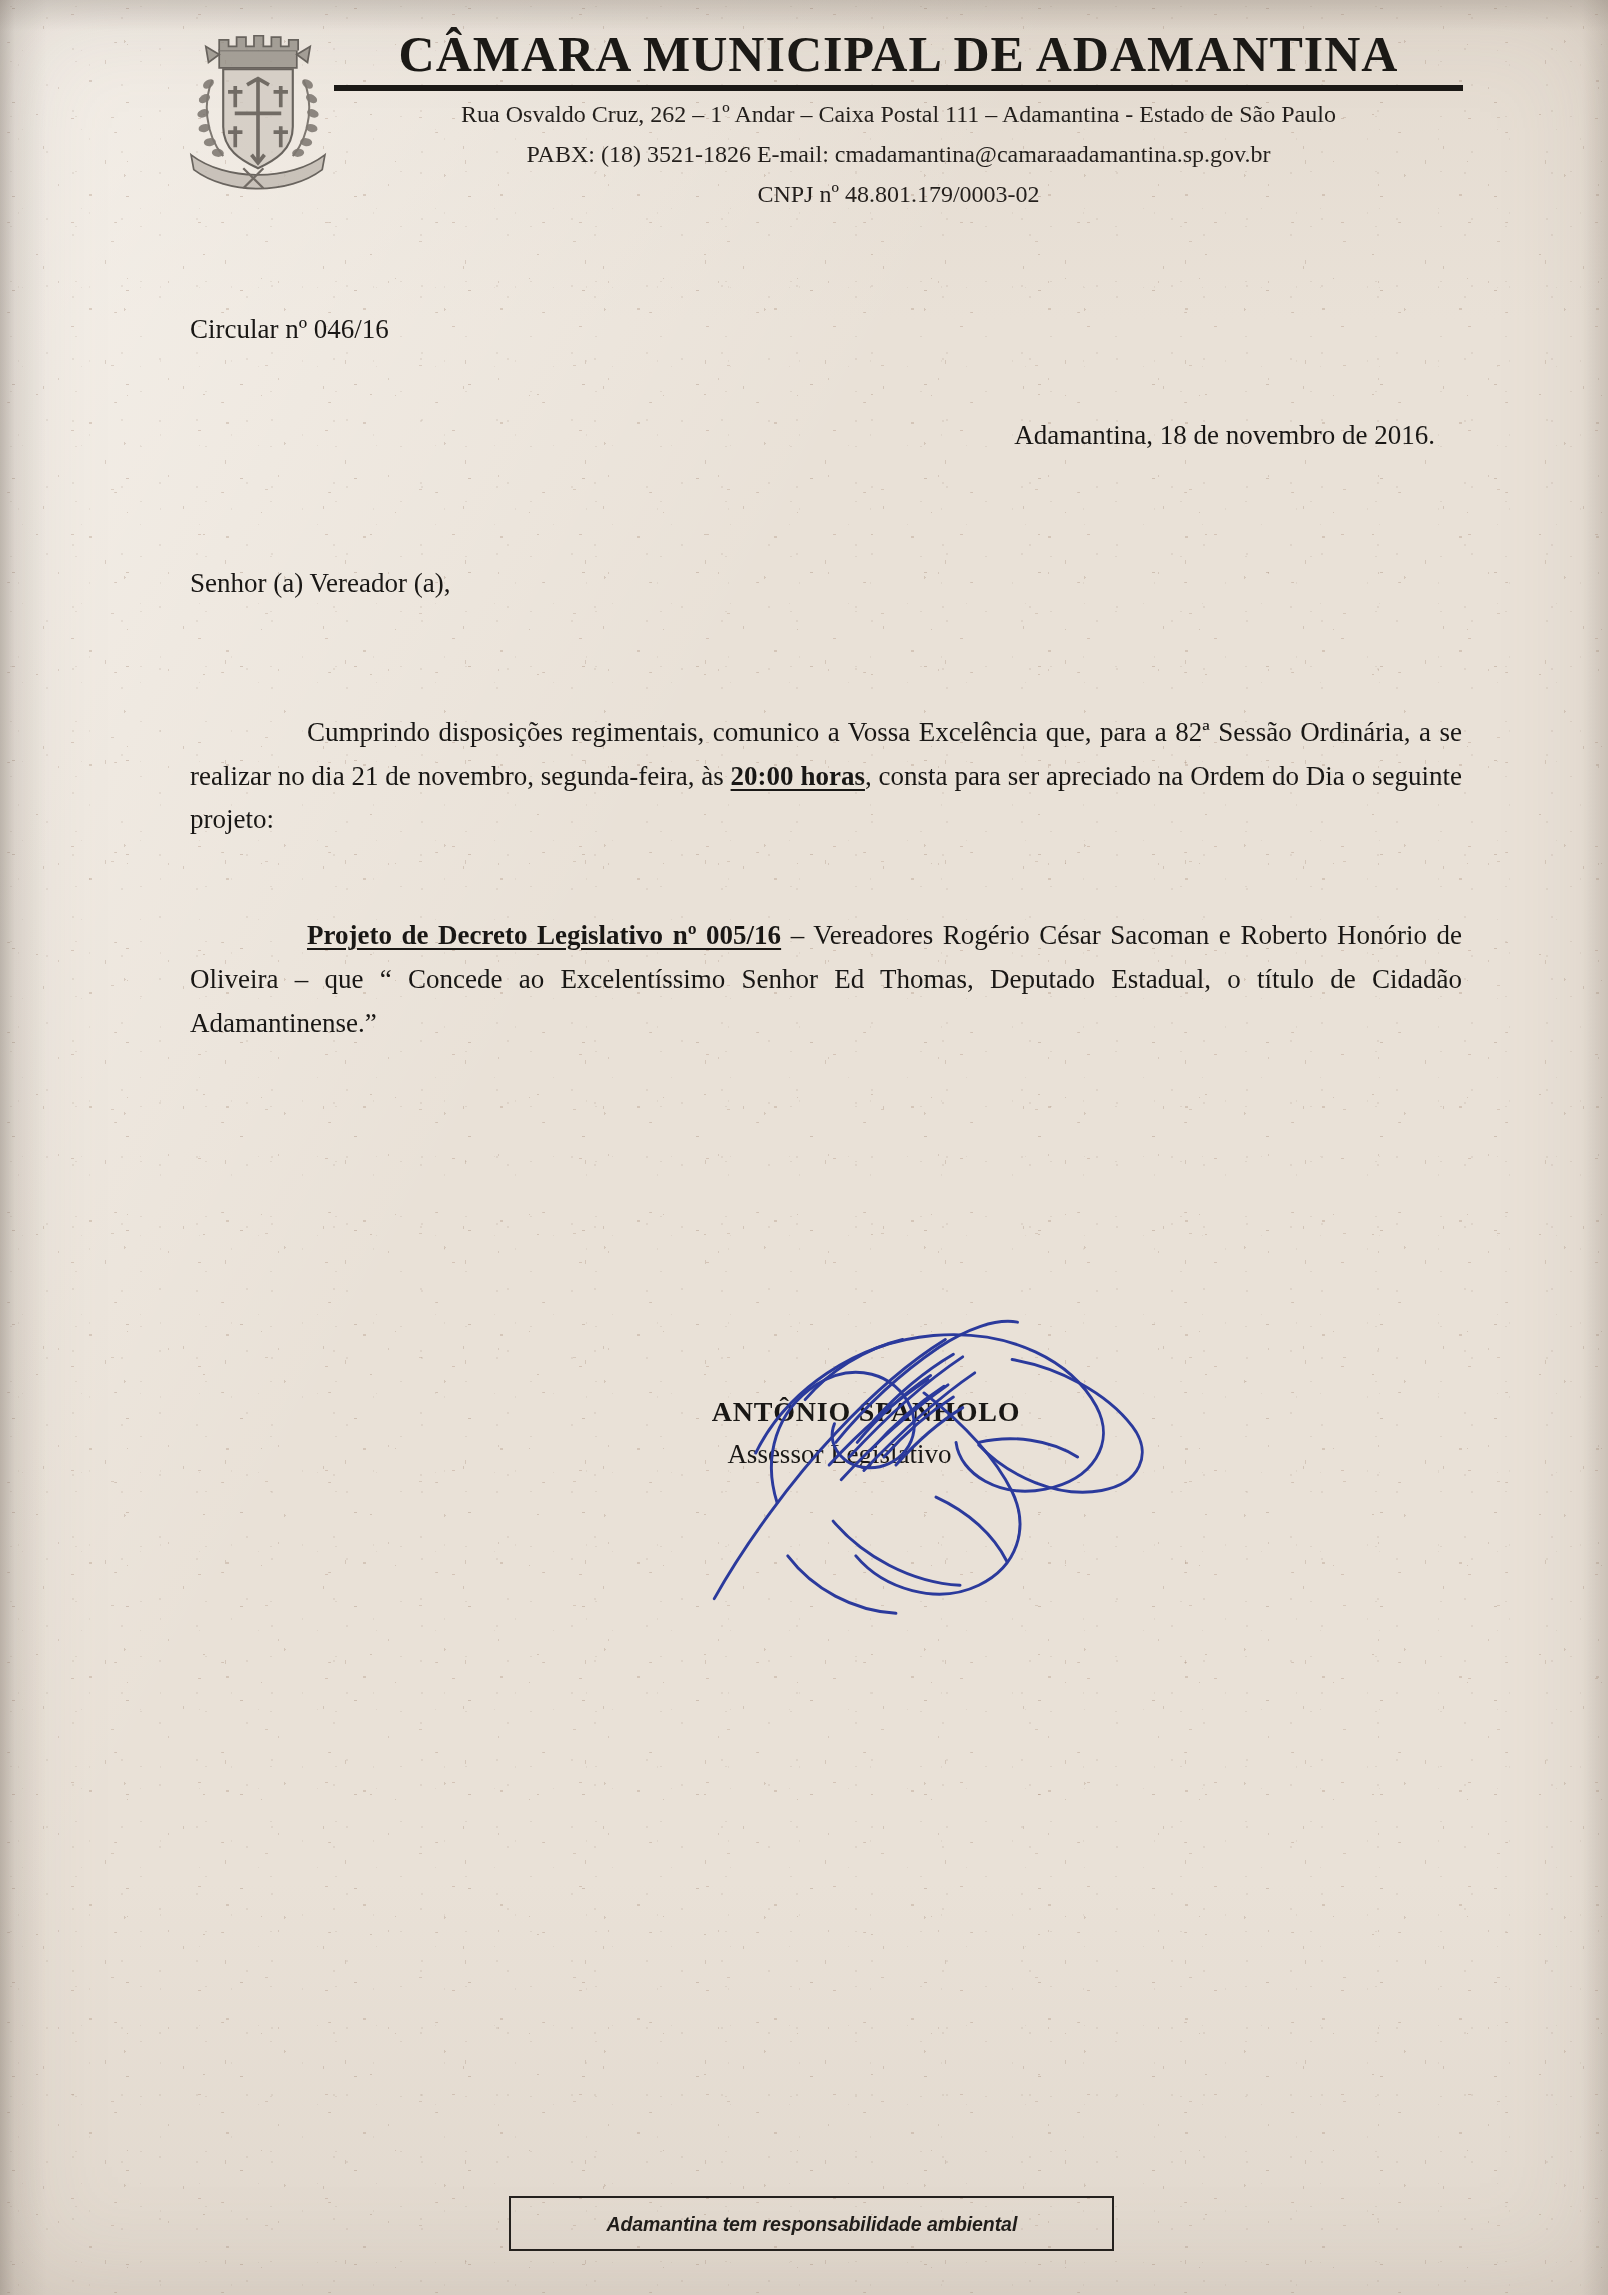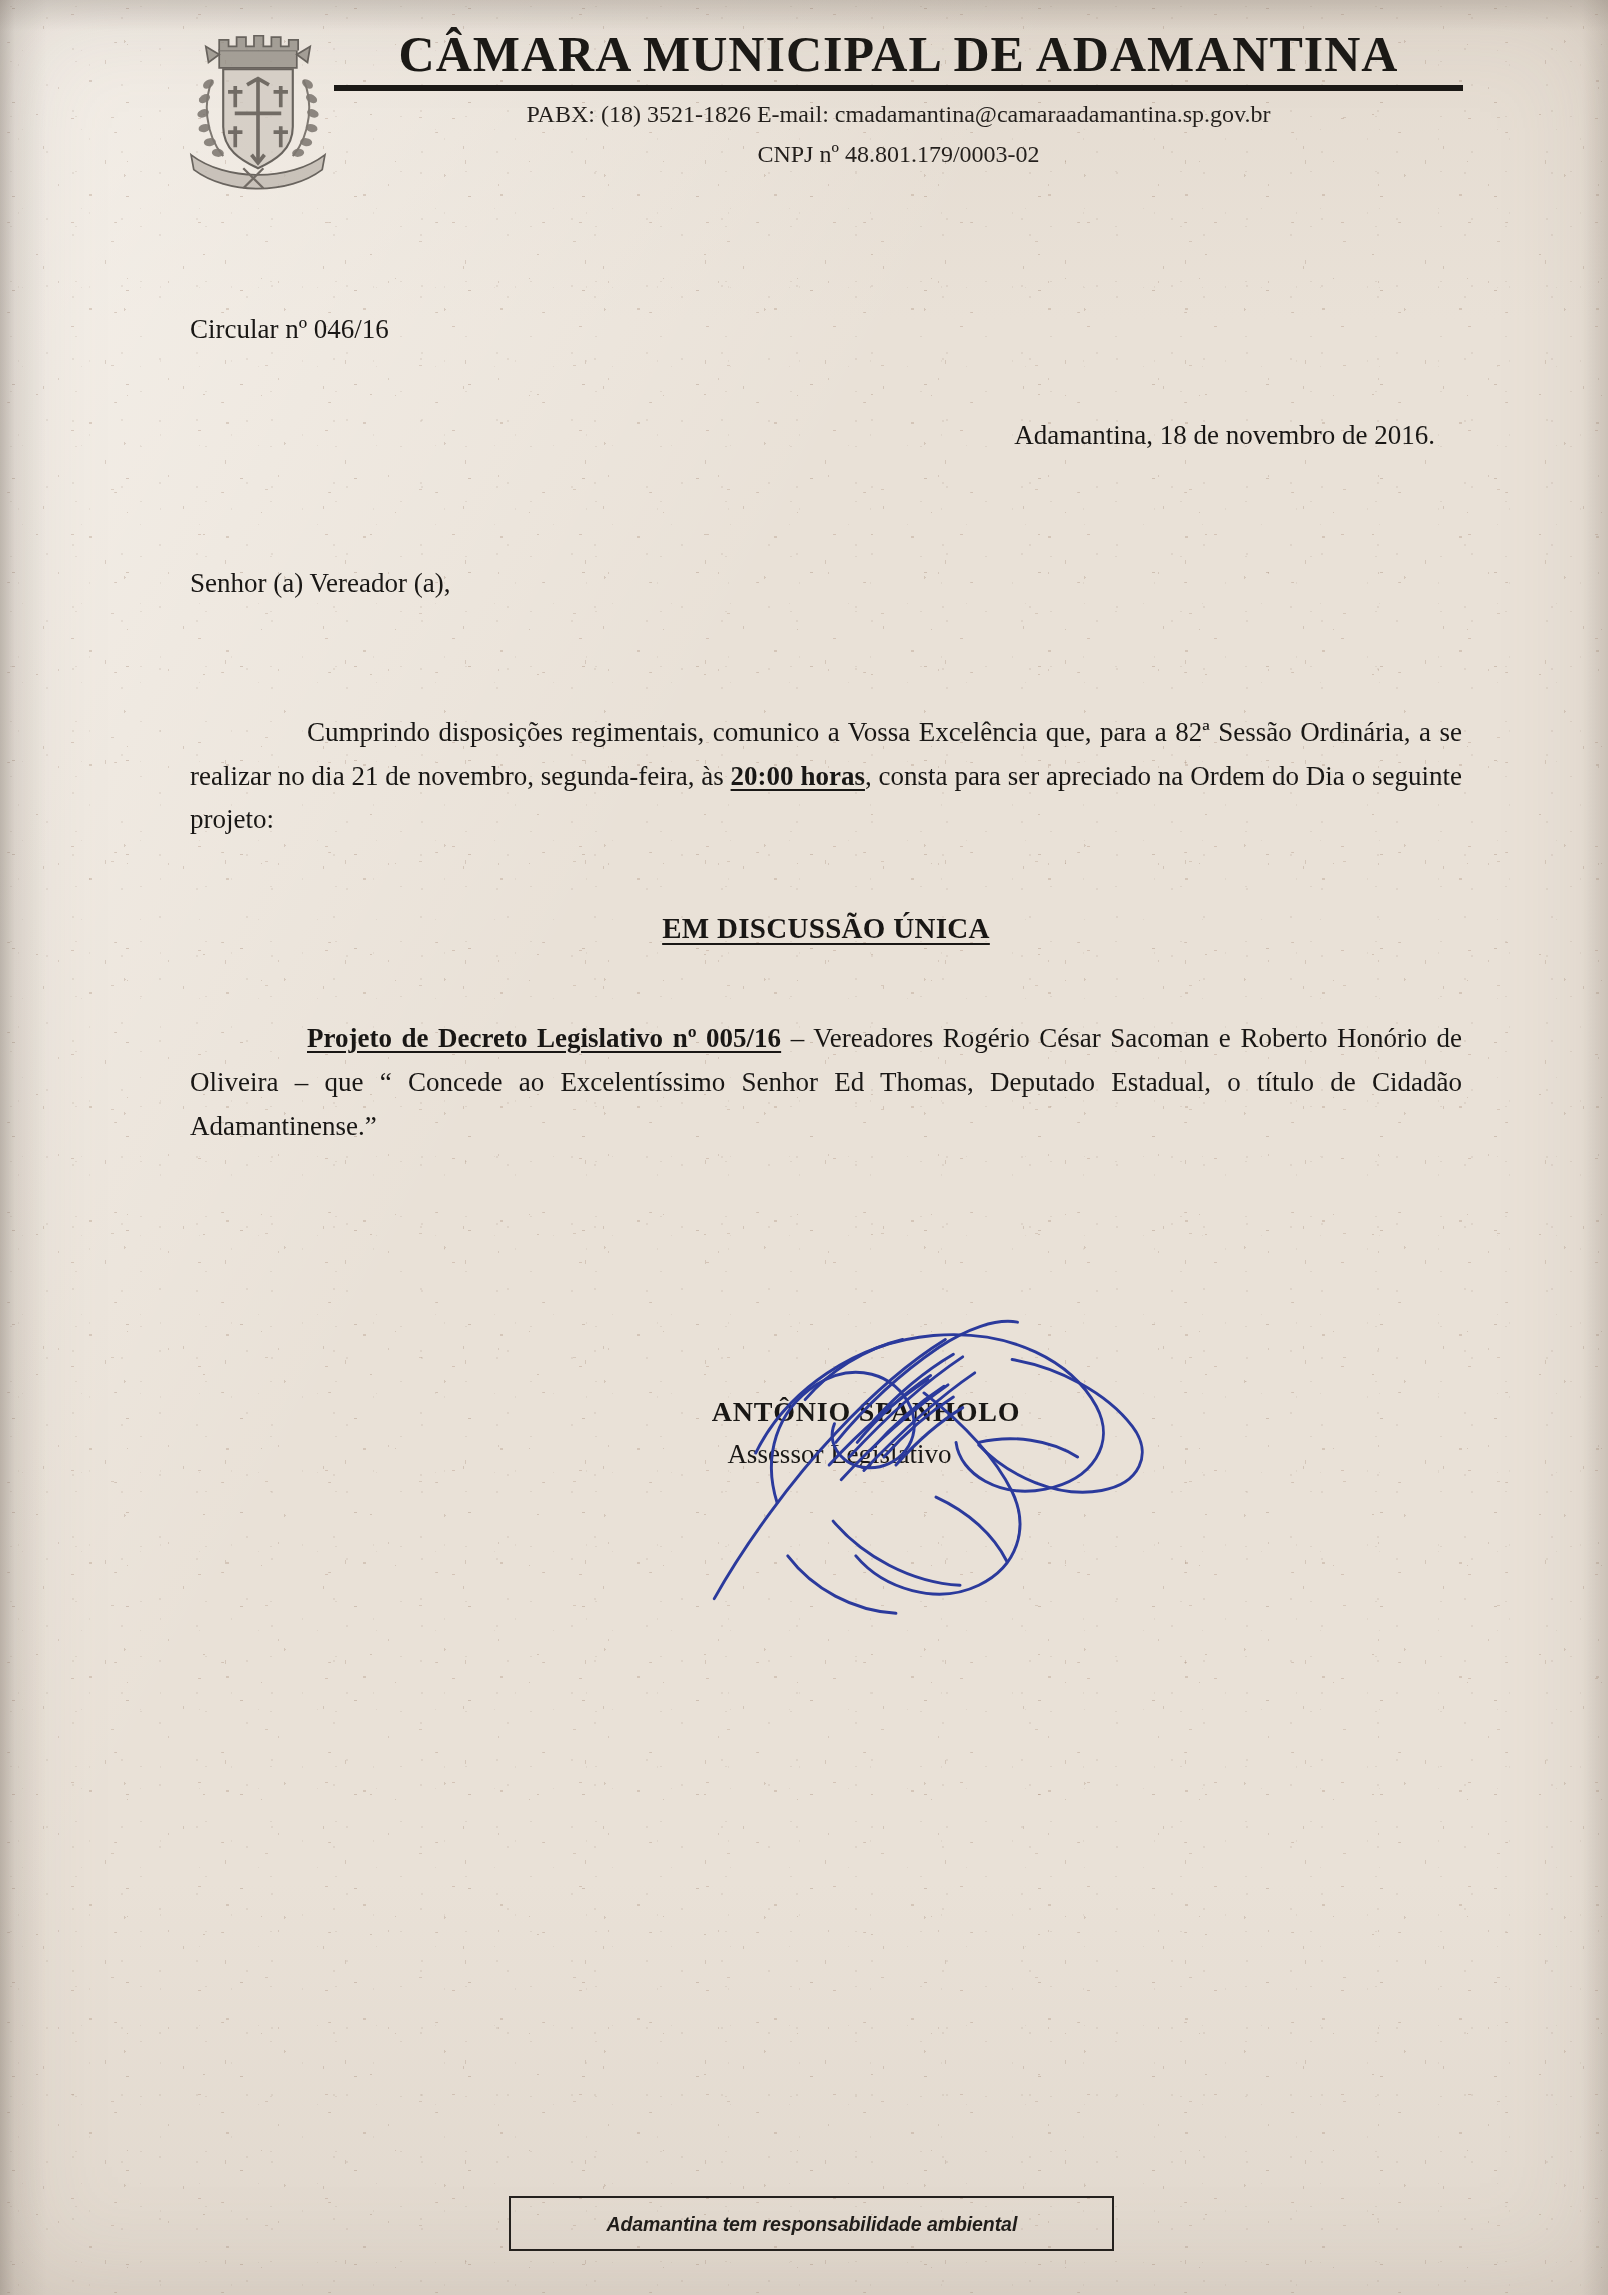--- a/index.html
+++ b/index.html
@@ -290,36 +290,36 @@
 
         <path d="M18 212 C70 252 166 252 218 212 L214 234 C164 272 72 272 22 234 Z" fill="#bdb6ad" stroke="#3f3a35" stroke-width="2.6"></path>
 
         <path d="M96 232 L126 262 M126 232 L96 262" stroke="#4a443e" stroke-width="3.4"></path>
       </g>
     </svg>
 
     <div class="head-text">
       <div class="org-title">CÂMARA MUNICIPAL DE ADAMANTINA</div>
       <div class="rule"></div>
+      <div class="addr">Rua Osvaldo Cruz, 262 – 1º Andar – Caixa Postal 111 – Adamantina - Estado de São Paulo</div>
       <div class="addr">PABX: (18) 3521-1826  E-mail: cmadamantina@camaraadamantina.sp.gov.br</div>
       <div class="addr">CNPJ nº 48.801.179/0003-02</div>
     </div>
   </div>
 
   <div class="body-area">
 
     <p class="circ-no">Circular nº 046/16</p>
 
     <p class="date-line">Adamantina, 18 de novembro de 2016.</p>
 
     <p class="salutation">Senhor (a) Vereador (a),</p>
 
     <p class="para"><span>Cumprindo disposições regimentais, comunico a Vossa Excelência que, para a 82ª Sessão Ordinária, a se realizar no dia 21 de novembro, segunda-feira, às </span><b class="strong-underline">20:00 horas</b><span>, consta para ser apreciado na Ordem do Dia o seguinte projeto:</span></p>
 
-    <p class="section-heading">EM DISCUSSÃO ÚNICA</p>
 
     <p class="para-project"><b class="strong-underline">Projeto de Decreto Legislativo nº 005/16</b><span> – Vereadores Rogério César Sacoman e Roberto Honório de Oliveira – que “ Concede ao Excelentíssimo Senhor Ed Thomas, Deputado Estadual, o título de Cidadão Adamantinense.”</span></p>
   </div>
 
   <div class="sign-block">
 
     <svg class="ink" viewBox="0 0 700 560">
       <g fill="none" stroke="#2b3a9c" stroke-width="4.4" stroke-linecap="round" stroke-linejoin="round">
         <path d="M24 534 C70 452 140 356 206 286 C262 226 318 178 370 146"></path>
         <path d="M118 390 C96 320 118 252 176 214 C232 178 296 196 318 248

